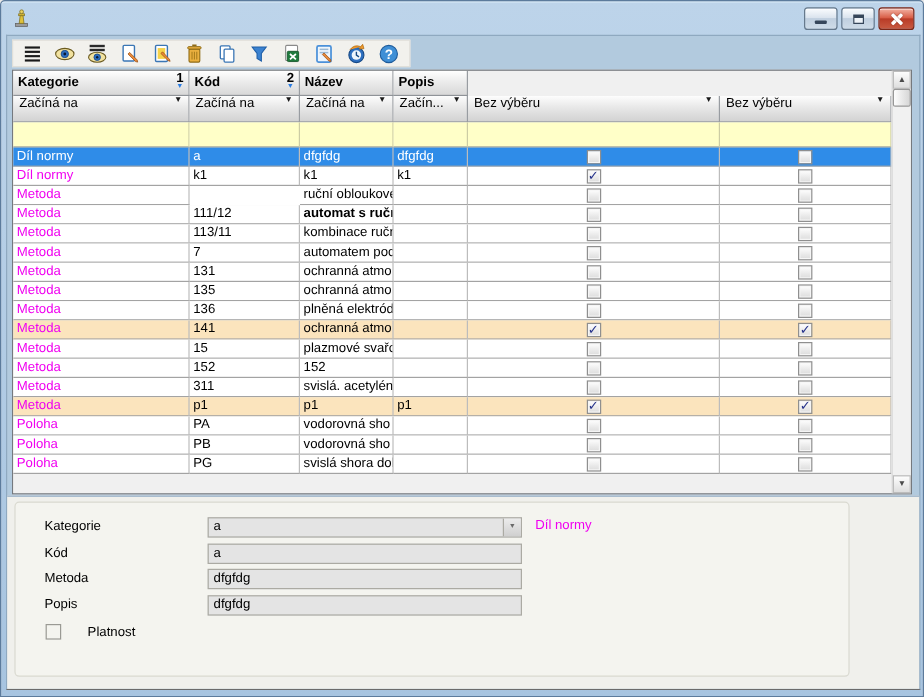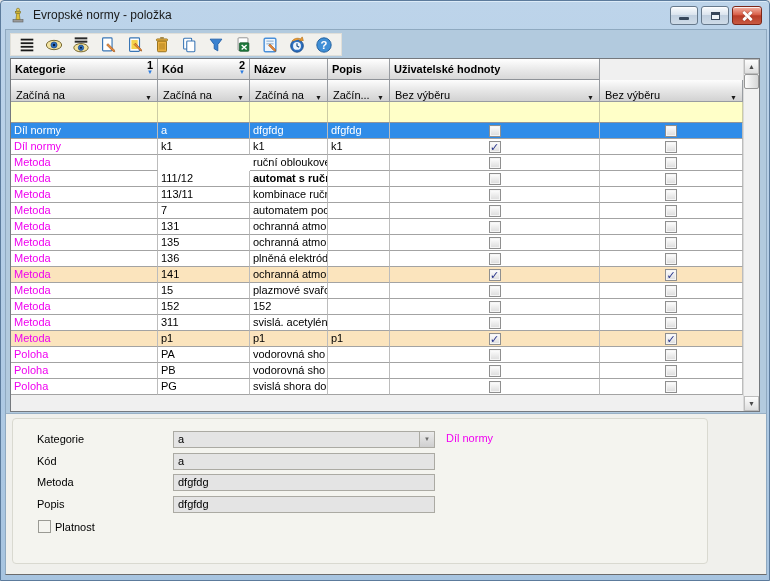--- a/index.html
+++ b/index.html
@@ -30,21 +30,21 @@
   .grid{position:absolute;left:4px;top:28px;width:750px;height:354px;border:1px solid #75797e;background:#f0f0f0;display:flex;}
   .gridmain{width:732px;display:flex;flex-direction:column;overflow:hidden;}
   .hrow,.frow,.yrow,.row{display:flex;flex-shrink:0;}
   .hrow{height:21px;}
   .hcell{height:21px;display:flex;align-items:center;justify-content:space-between;padding:0 4px;font-size:11px;font-weight:bold;color:#000;
     background:linear-gradient(#ffffff,#ececec 45%,#d8d8d8);border-right:1px solid #989ca1;border-bottom:1px solid #8f9398;overflow:hidden;white-space:nowrap;}
   .sortind{display:flex;flex-direction:column;align-items:center;line-height:9px;}
   .snum{font-size:11px;font-weight:bold;}
   .sarr{font-size:6px;color:#2a7be0;margin-top:-2px;}
   .frow{height:22px;}
-  .fcell{height:22px;display:flex;align-items:flex-end;justify-content:space-between;padding:0 5px;font-size:11px;color:#000;
+  .fcell{height:22px;display:flex;align-items:flex-start;justify-content:space-between;padding:0 5px;font-size:11px;color:#000;
     background:linear-gradient(#fdfdfd,#e8e8e8 45%,#d2d2d2);border-right:1px solid #989ca1;border-bottom:1px solid #989ca1;overflow:hidden;white-space:nowrap;}
   .farr{font-size:7px;color:#1a1a1a;margin-left:2px;}
   .yrow{height:21px;}
   .ycell{height:21px;background:#ffffc8;border-right:1px solid #cccca4;border-bottom:1px solid #90949a;}
   .rows{display:flex;flex-direction:column;}
   .row{height:16px;background:#fff;}
   .row.selected{background:#2f8ce8;}
   .row.selected .cell{color:#fff;}
   .row.highlighted{background:#fbe4bd;}
   .cell{height:16px;padding:0 3px;font-size:11px;line-height:15px;color:#000;white-space:nowrap;overflow:hidden;
@@ -64,39 +64,38 @@
     border:1px solid #979797;border-radius:2px;}
   
   .detailregion{position:absolute;left:0;top:383px;width:760px;height:161px;background:#f0f0ec;border-top:1px solid #98b0c6;}
   .groupbox{position:absolute;left:6px;top:4px;width:696px;height:146px;background:#f4f4ef;border:1px solid #d9d9d0;border-radius:4px;}
   .dlabel{position:absolute;left:24px;font-size:11px;color:#000;}
   .dfield{position:absolute;left:160px;width:262px;height:17px;background:#e4e4e4;border:1px solid #abaaa3;
     font-size:11px;line-height:15px;padding:0 4px;color:#000;white-space:nowrap;overflow:hidden;}
   .combo .cbtn{position:absolute;right:0;top:0;width:15px;height:15px;background:linear-gradient(#ececec,#cfcfcf);
     border-left:1px solid #abaaa3;display:flex;align-items:center;justify-content:center;font-size:6px;color:#6a6a6a;}
   .catname{position:absolute;left:433px;top:13px;font-size:11px;color:#f000f0;}
-  .platnost{position:absolute;left:25px;top:101px;display:flex;align-items:center;gap:4px;}
+  .platnost{position:absolute;left:25px;top:101px;display:flex;align-items:center;gap:22px;}
   .platnost .cb{background:#f4f4ef;border-color:#9a9a94;box-shadow:none;width:13px;height:13px;}
   .plabel{font-size:11px;color:#000;}
 </style>
 </head>
 <body>
 
 <div class="window">
 
   <div class="titlebar">
     <span class="app-icon">
       <svg width="16" height="16" viewBox="0 0 16 16">
         <rect x="3" y="12.5" width="10" height="2.5" fill="#9a9a9a" stroke="#5f5f5f" stroke-width="0.6"></rect>
         <path d="M6 12.5 L6.8 6 L9.2 6 L10 12.5 Z" fill="#e0c23a" stroke="#7a6a1a" stroke-width="0.6"></path>
         <rect x="5.6" y="4.5" width="4.8" height="1.6" fill="#e0c23a" stroke="#7a6a1a" stroke-width="0.6"></rect>
         <circle cx="8" cy="2.8" r="1.6" fill="#e8d060" stroke="#7a6a1a" stroke-width="0.6"></circle>
       </svg>
     </span>
-    <span class="title">Evropské normy - položka</span>
     <div class="winbtns">
       <div class="wbtn">
           <span class="g-min"></span>
         </div>
       <div class="wbtn">
           <span class="g-max"></span>
         </div>
       <div class="wbtn close">
           <span class="g-close"></span>
         </div>
@@ -214,23 +213,20 @@
               <div class="sortind">
                 <div class="snum">2</div>
                 <div class="sarr">▼</div>
               </div>
             </div>
             <div class="hcell" style="width: 78px;">
               <div class="hlabel">Název</div>
             </div>
             <div class="hcell" style="width: 62px;">
               <div class="hlabel">Popis</div>
-            </div>
-            <div class="hcell" style="width: 210px;">
-              <div class="hlabel">Uživatelské hodnoty</div>
             </div>
           </div>
         <div class="frow">
             <div class="fcell" style="width: 147px;">
               <div class="ftext">Začíná na</div>
               <div class="farr">▼</div>
             </div>
             <div class="fcell" style="width: 92px;">
               <div class="ftext">Začíná na</div>
               <div class="farr">▼</div>

